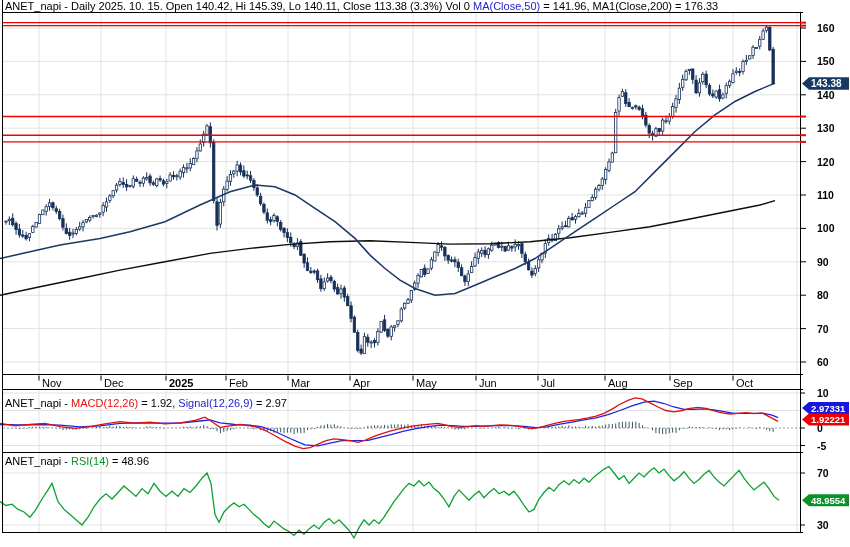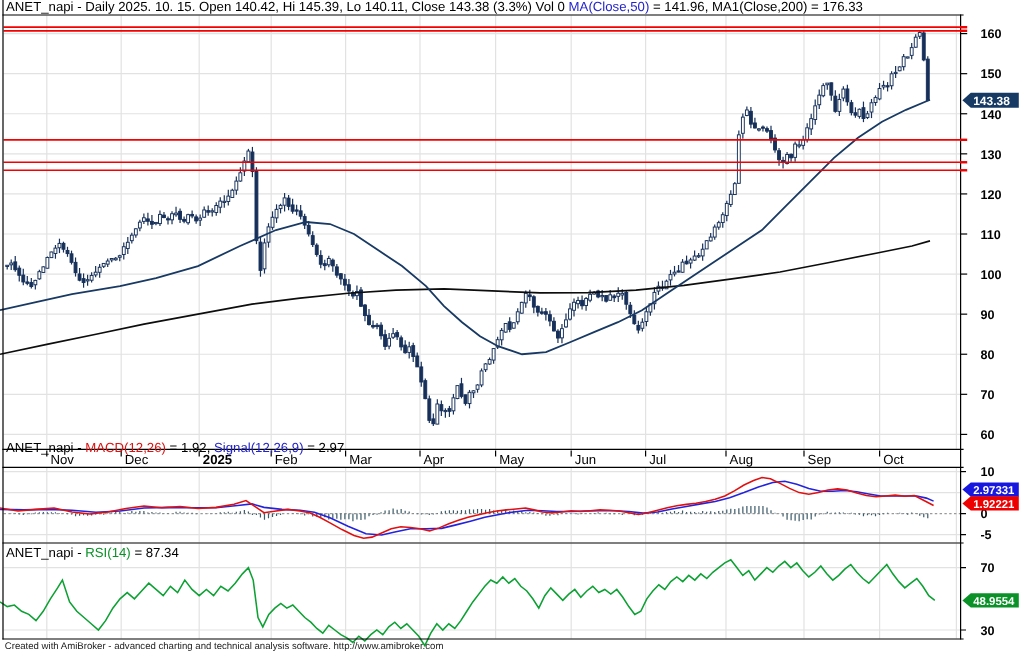--- a/index.html
+++ b/index.html
@@ -1,21 +1,21 @@
 <!DOCTYPE html>
 <html><head>
 <meta charset="utf-8">
 <style>
   html,body{margin:0;padding:0;background:#fff;}
   #app{position:relative;width:850px;height:547px;background:#fff;overflow:hidden;
        font-family:"Liberation Sans","DejaVu Sans",sans-serif;}
   #chart-canvas{position:absolute;left:0;top:0;}
   .title{position:absolute;font-size:11px;color:#000;white-space:nowrap;line-height:12px;}
   .t-main{left:5px;top:0;}
-  .t-macd{left:5px;top:368px;}
+  .t-macd{left:5px;top:397px;}
   .t-rsi{left:5px;top:455px;}
   .blue{color:#2323cc;margin-top:22px;}
   .red{color:#e01010;}
   .green{color:#0a9128;}
   .footer{position:absolute;left:4px;top:534px;font-size:8px;color:#222;white-space:nowrap;}
 </style>
 </head>
 <body>
 
 <div id="app">
@@ -885,20 +885,19 @@
       <g>
         <polygon points="802,419.5 809,413.5 849,413.5 849,425.5 809,425.5" fill="#ee0000"></polygon>
         <text x="811" y="423.2" font-size="9.5" font-weight="700" fill="#ffffff">1.92221</text>
       </g>
       <g>
         <polygon points="802,500.352 809,494.352 849,494.352 849,506.352 809,506.352" fill="#0a9128"></polygon>
         <text x="811" y="504.05199999999996" font-size="9.5" font-weight="700" fill="#ffffff">48.9554</text>
       </g>
     </svg>
 
-  <div class="title t-main"><span>ANET_napi - Daily 2025. 10. 15. Open 140.42, Hi 145.39, Lo 140.11, Close 143.38 (3.3%) Vol 0 </span><span class="blue">MA(Close,50)</span><span> = 141.96, MA1(Close,200) = 176.33</span></div>
+  <div class="title t-main"><span>ANET_napi - Daily 2025. 10. 15. Open 140.42, Hi 145.39, Lo 140.11, Close 113.38 (3.3%) Vol 0 </span><span class="blue">MA(Close,50)</span><span> = 141.96, MA1(Close,200) = 176.33</span></div>
 
   <div class="title t-macd"><span>ANET_napi - </span><span class="red">MACD(12,26)</span><span> = 1.92, </span><span class="blue">Signal(12,26,9)</span><span> = 2.97</span></div>
 
-  <div class="title t-rsi"><span>ANET_napi - </span><span class="green">RSI(14)</span><span> = 87.34</span></div>
+  <div class="title t-rsi"><span>ANET_napi - </span><span class="green">RSI(14)</span><span> = 48.96</span></div>
 
-  <div class="footer">Created with AmiBroker - advanced charting and technical analysis software. http://www.amibroker.com</div>
 </div>
 
 </body></html>

